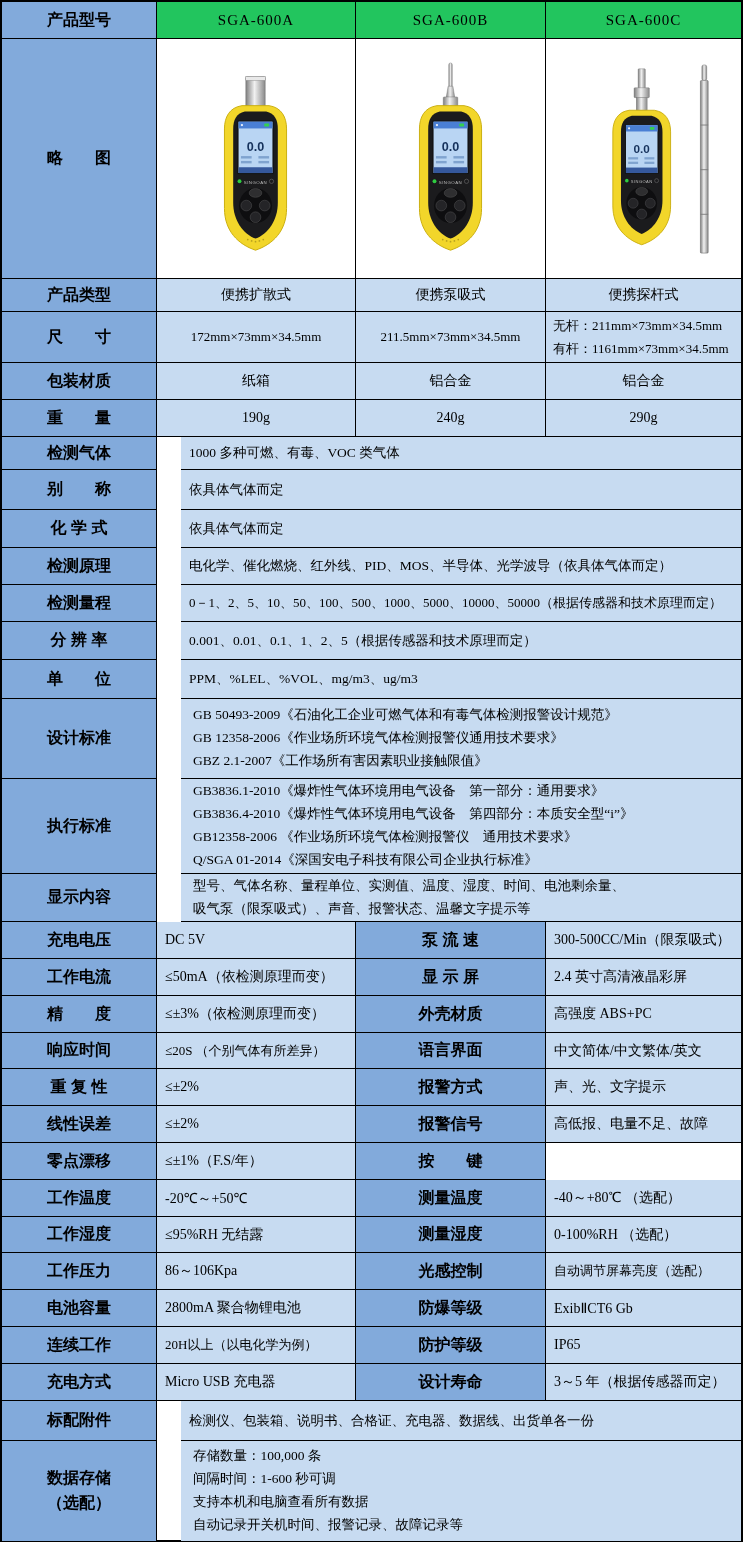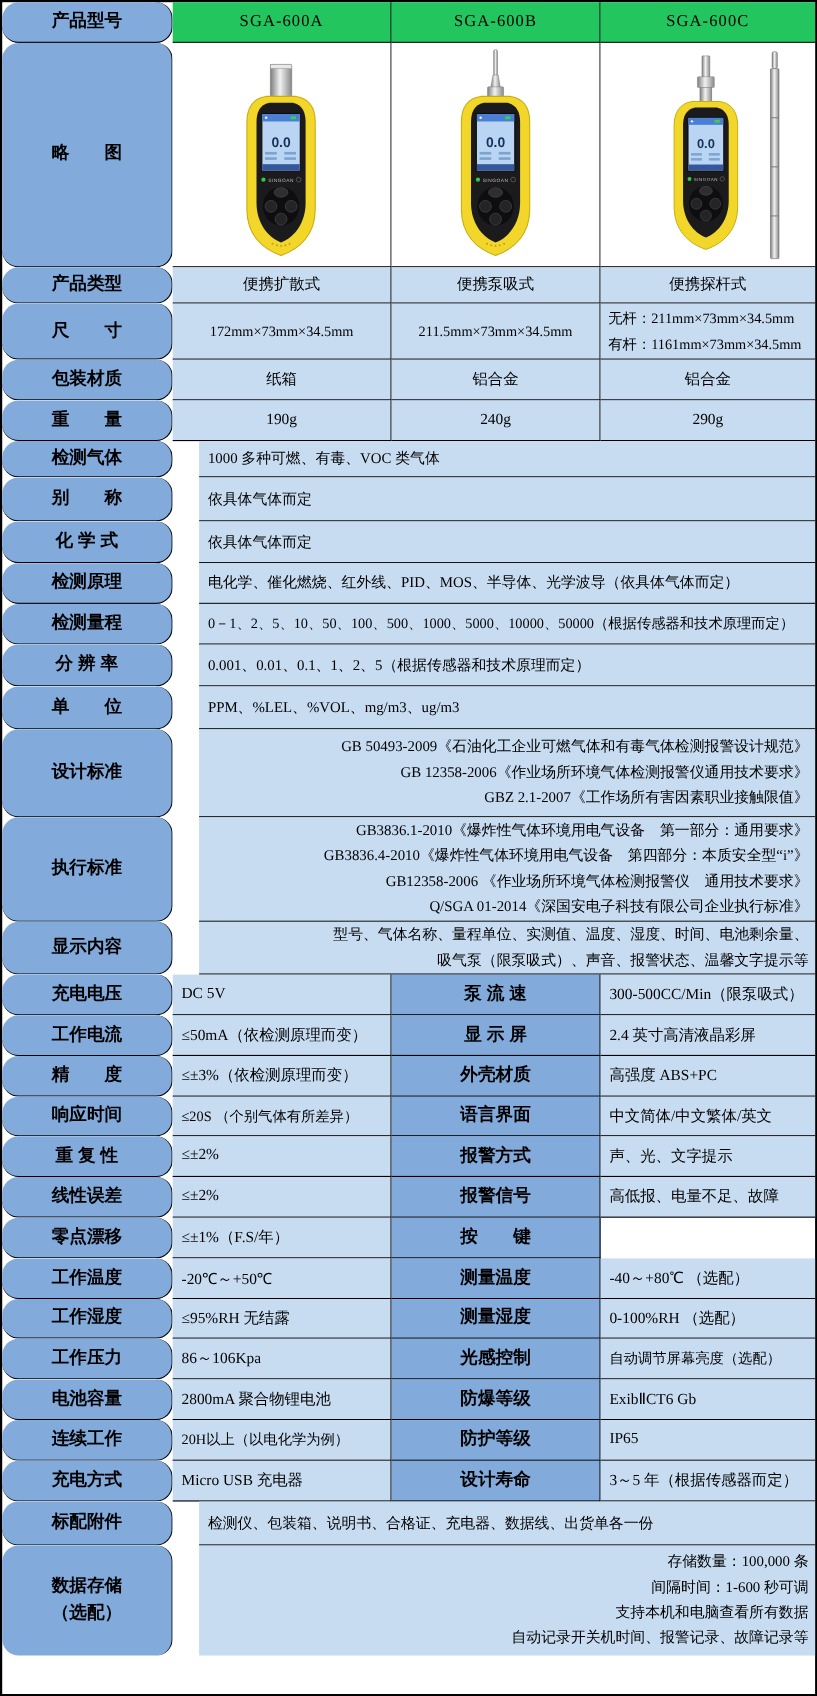--- a/index.html
+++ b/index.html
@@ -12,21 +12,21 @@
   .row{display:flex;width:100%;}
   .cell{
     box-sizing:border-box;
     border-right:1px solid #000;
     border-bottom:1px solid #000;
     display:flex;align-items:center;
     overflow:hidden;
   }
   .cell.last{border-right:none;}
   .row.lastrow .cell{border-bottom:none;}
-  .c0{width:155px;flex:none;border-radius:15px;}
+  .c0{width:155px;flex:none;}
   .c1{width:199px;flex:none;}
   .c2{width:190px;flex:none;}
   .c3{flex:1;}
   .cwide{flex:1;}
   .lbl{
     background:#82aadb;
     justify-content:center;text-align:center;
     flex-direction:column;
     font-weight:bold;font-size:16px;line-height:1.55;
   }
@@ -34,21 +34,21 @@
     background:#22c55e;justify-content:center;text-align:left;
     font-family:"Liberation Serif", serif;font-size:15px;letter-spacing:1px;
   }
   .val{
     background:#c7dbf1;
     font-family:"Liberation Serif", serif;
     font-size:14px;
   }
   .vcenter{justify-content:center;text-align:center;}
   .vleft{padding-left:8px;padding-right:6px;}
-  .vlines{flex-direction:column;align-items:flex-end;justify-content:center;padding-left:12px;}
+  .vlines{flex-direction:column;align-items:flex-start;justify-content:center;padding-left:12px;}
   .vlines .ln{white-space:nowrap;}
   .fullval{font-size:13.5px;white-space:nowrap;margin-left:24px;}
   .dimc{flex-direction:column;align-items:flex-start;justify-content:center;font-size:13px;line-height:1.8;padding-left:7px;}
   .imgcell{background:#ffffff;justify-content:center;align-items:center;}
   .dev{height:196px;width:auto;display:block;}
   .mlines{line-height:1.7;}
 </style>
 </head>
 <body>
 
@@ -62,21 +62,21 @@
         <span>SGA-600A</span>
       </div>
     <div class="cell c2 mhead">
         <span>SGA-600B</span>
       </div>
     <div class="cell c3 mhead last">
         <span>SGA-600C</span>
       </div>
   </div>
 
-  <div class="row" style="height:204px">
+  <div class="row" style="height:240px">
     <div class="cell c0 lbl">
         <span>略　　图</span>
       </div>
 
     <div class="cell c1 imgcell">
       <svg class="dev" viewBox="0 0 100 202">
         <defs>
           <linearGradient id="gmA" x1="0" y1="0" x2="1" y2="0">
             <stop offset="0" stop-color="#7e7e7e"></stop>
               <stop offset="0.45" stop-color="#f1f1f1"></stop>

